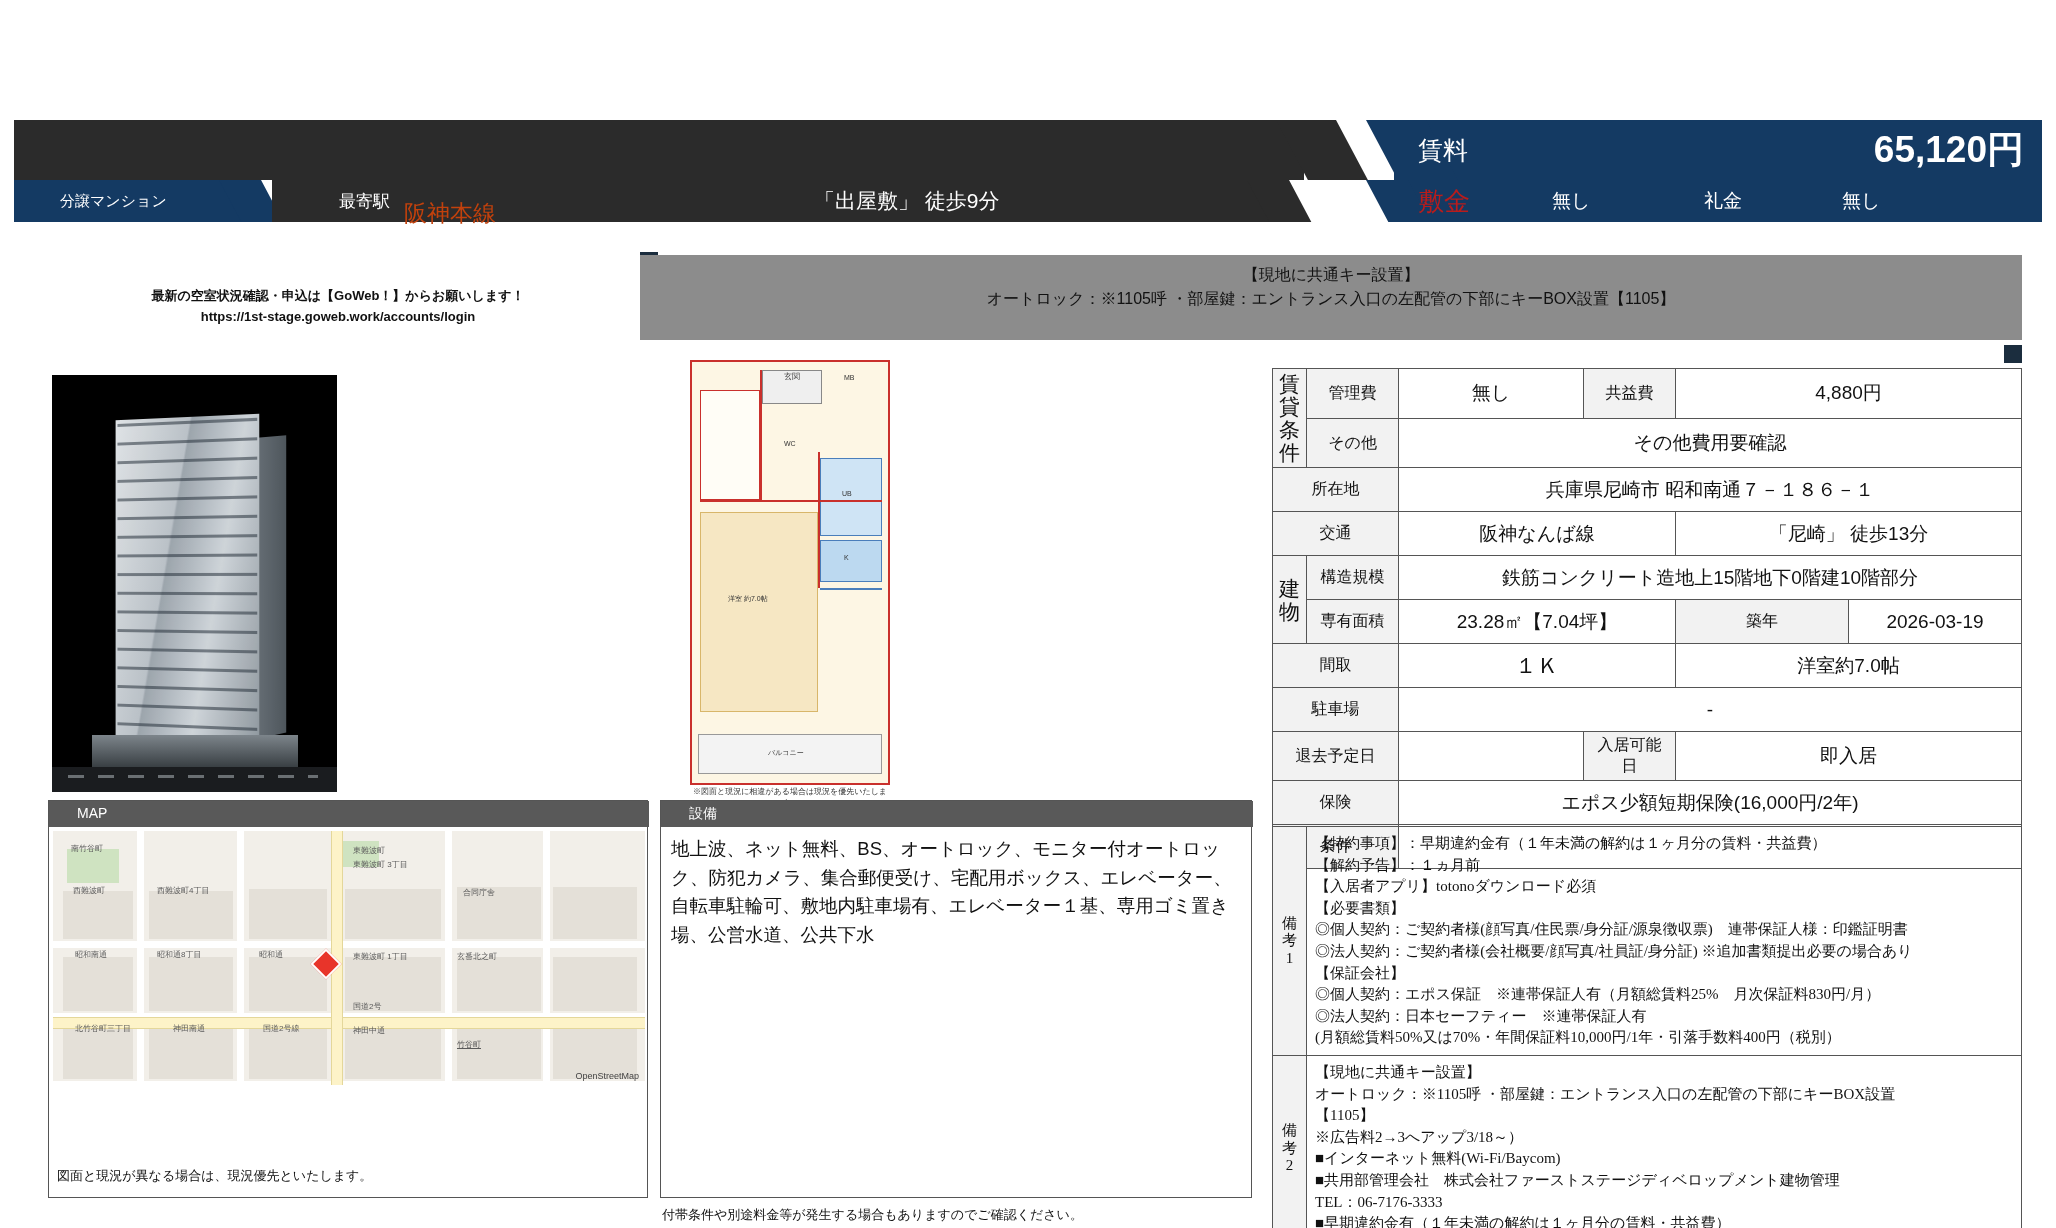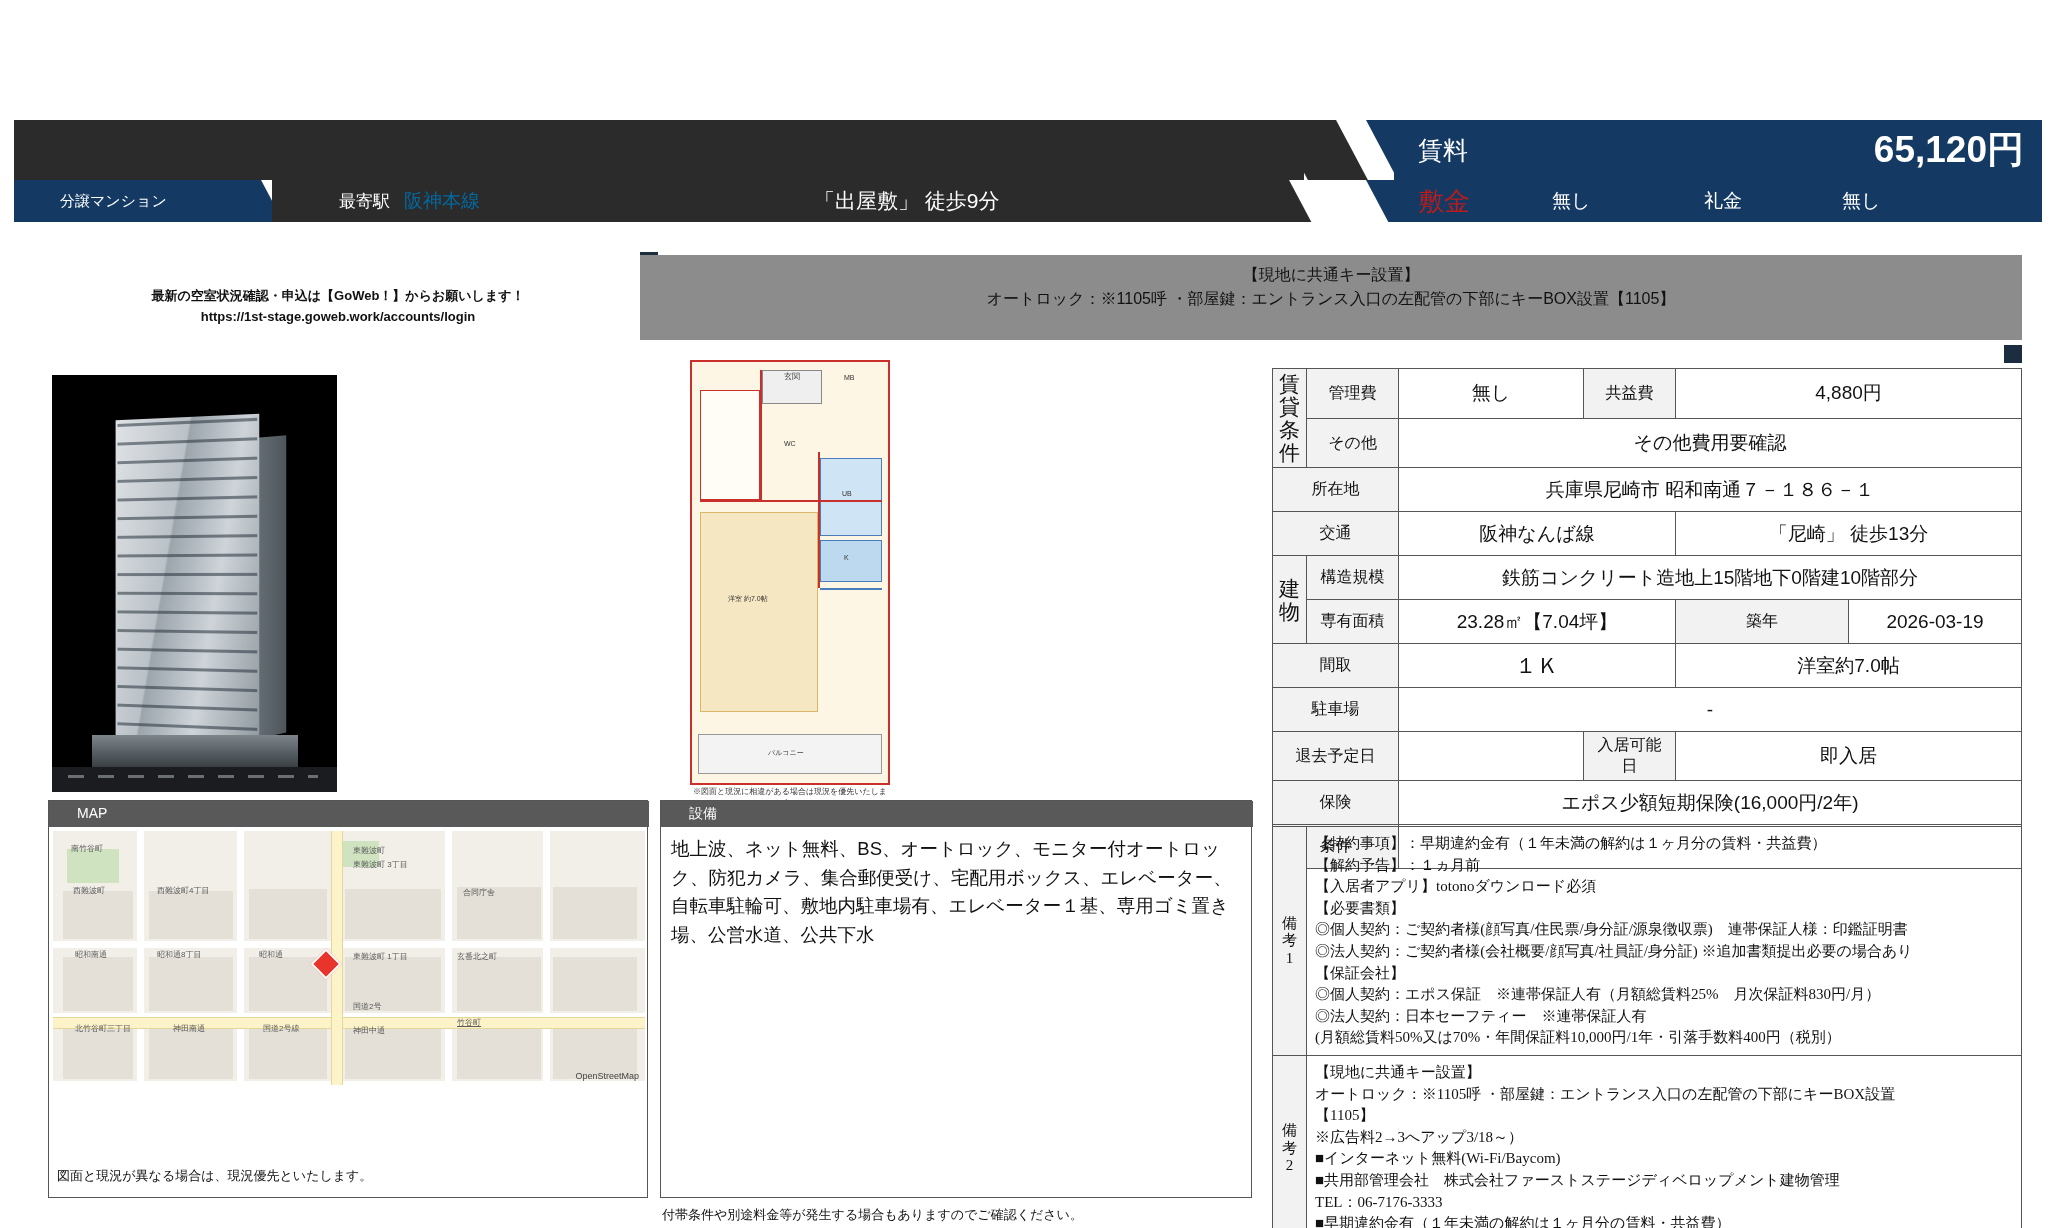--- a/index.html
+++ b/index.html
@@ -96,23 +96,23 @@
     width: 42px; height: 42px;
     background: #2b2b2b;
     transform: skewX(28deg); transform-origin: top left;
   }
   .mid-label {
     position: absolute; left: 325px; top: 0; height: 42px;
     display: flex; align-items: center;
     font-size: 17px; color: #fff;
   }
   .mid-line {
-    position: absolute; left: 390px; top: 0; height: 42px;
+    position: absolute; left: 390px; top: 12px; height: 42px;
     display: flex; align-items: center;
-    font-size: 19px; color: #0369a1;
+    font-size: 23px; color: #c2410c;
   }
   .mid-walk {
     position: absolute; left: 800px; top: 0; height: 42px;
     display: flex; align-items: center;
     font-size: 21px; color: #fff;
   }
   .right-block2 {
     position: absolute; left: 1380px; top: 0;
     width: 648px; height: 42px;
     background: #143a63;
@@ -491,21 +491,21 @@
       <div class="mtxt" style="left:22px;top:118px;">昭和南通</div>
       <div class="mtxt" style="left:104px;top:118px;">昭和通8丁目</div>
       <div class="mtxt" style="left:206px;top:118px;">昭和通</div>
       <div class="mtxt" style="left:300px;top:120px;">東難波町 1丁目</div>
       <div class="mtxt" style="left:404px;top:120px;">玄番北之町</div>
       <div class="mtxt" style="left:300px;top:170px;">国道2号</div>
       <div class="mtxt" style="left:22px;top:192px;">北竹谷町三丁目</div>
       <div class="mtxt" style="left:120px;top:192px;">神田南通</div>
       <div class="mtxt" style="left:210px;top:192px;">国道2号線</div>
       <div class="mtxt" style="left:300px;top:194px;">神田中通</div>
-      <div class="mtxt" style="left:404px;top:186px;text-decoration:underline;">竹谷町</div>
+      <div class="mtxt" style="left:404px;top:208px;text-decoration:underline;">竹谷町</div>
       <div class="mtxt" style="left:22px;top:258px;">南竹谷町</div>
       <div class="mtxt" style="left:120px;top:258px;">竹谷町三丁目</div>
       <div class="mtxt" style="left:218px;top:258px;">北竹谷町</div>
       <div class="mtxt" style="left:300px;top:258px;">杭瀬</div>
 
       <div class="mpin"></div>
       <div class="mstation">出屋敷</div>
       <div class="mcompass">✦N</div>
       <div class="mcredit">OpenStreetMap</div>
     </div>

